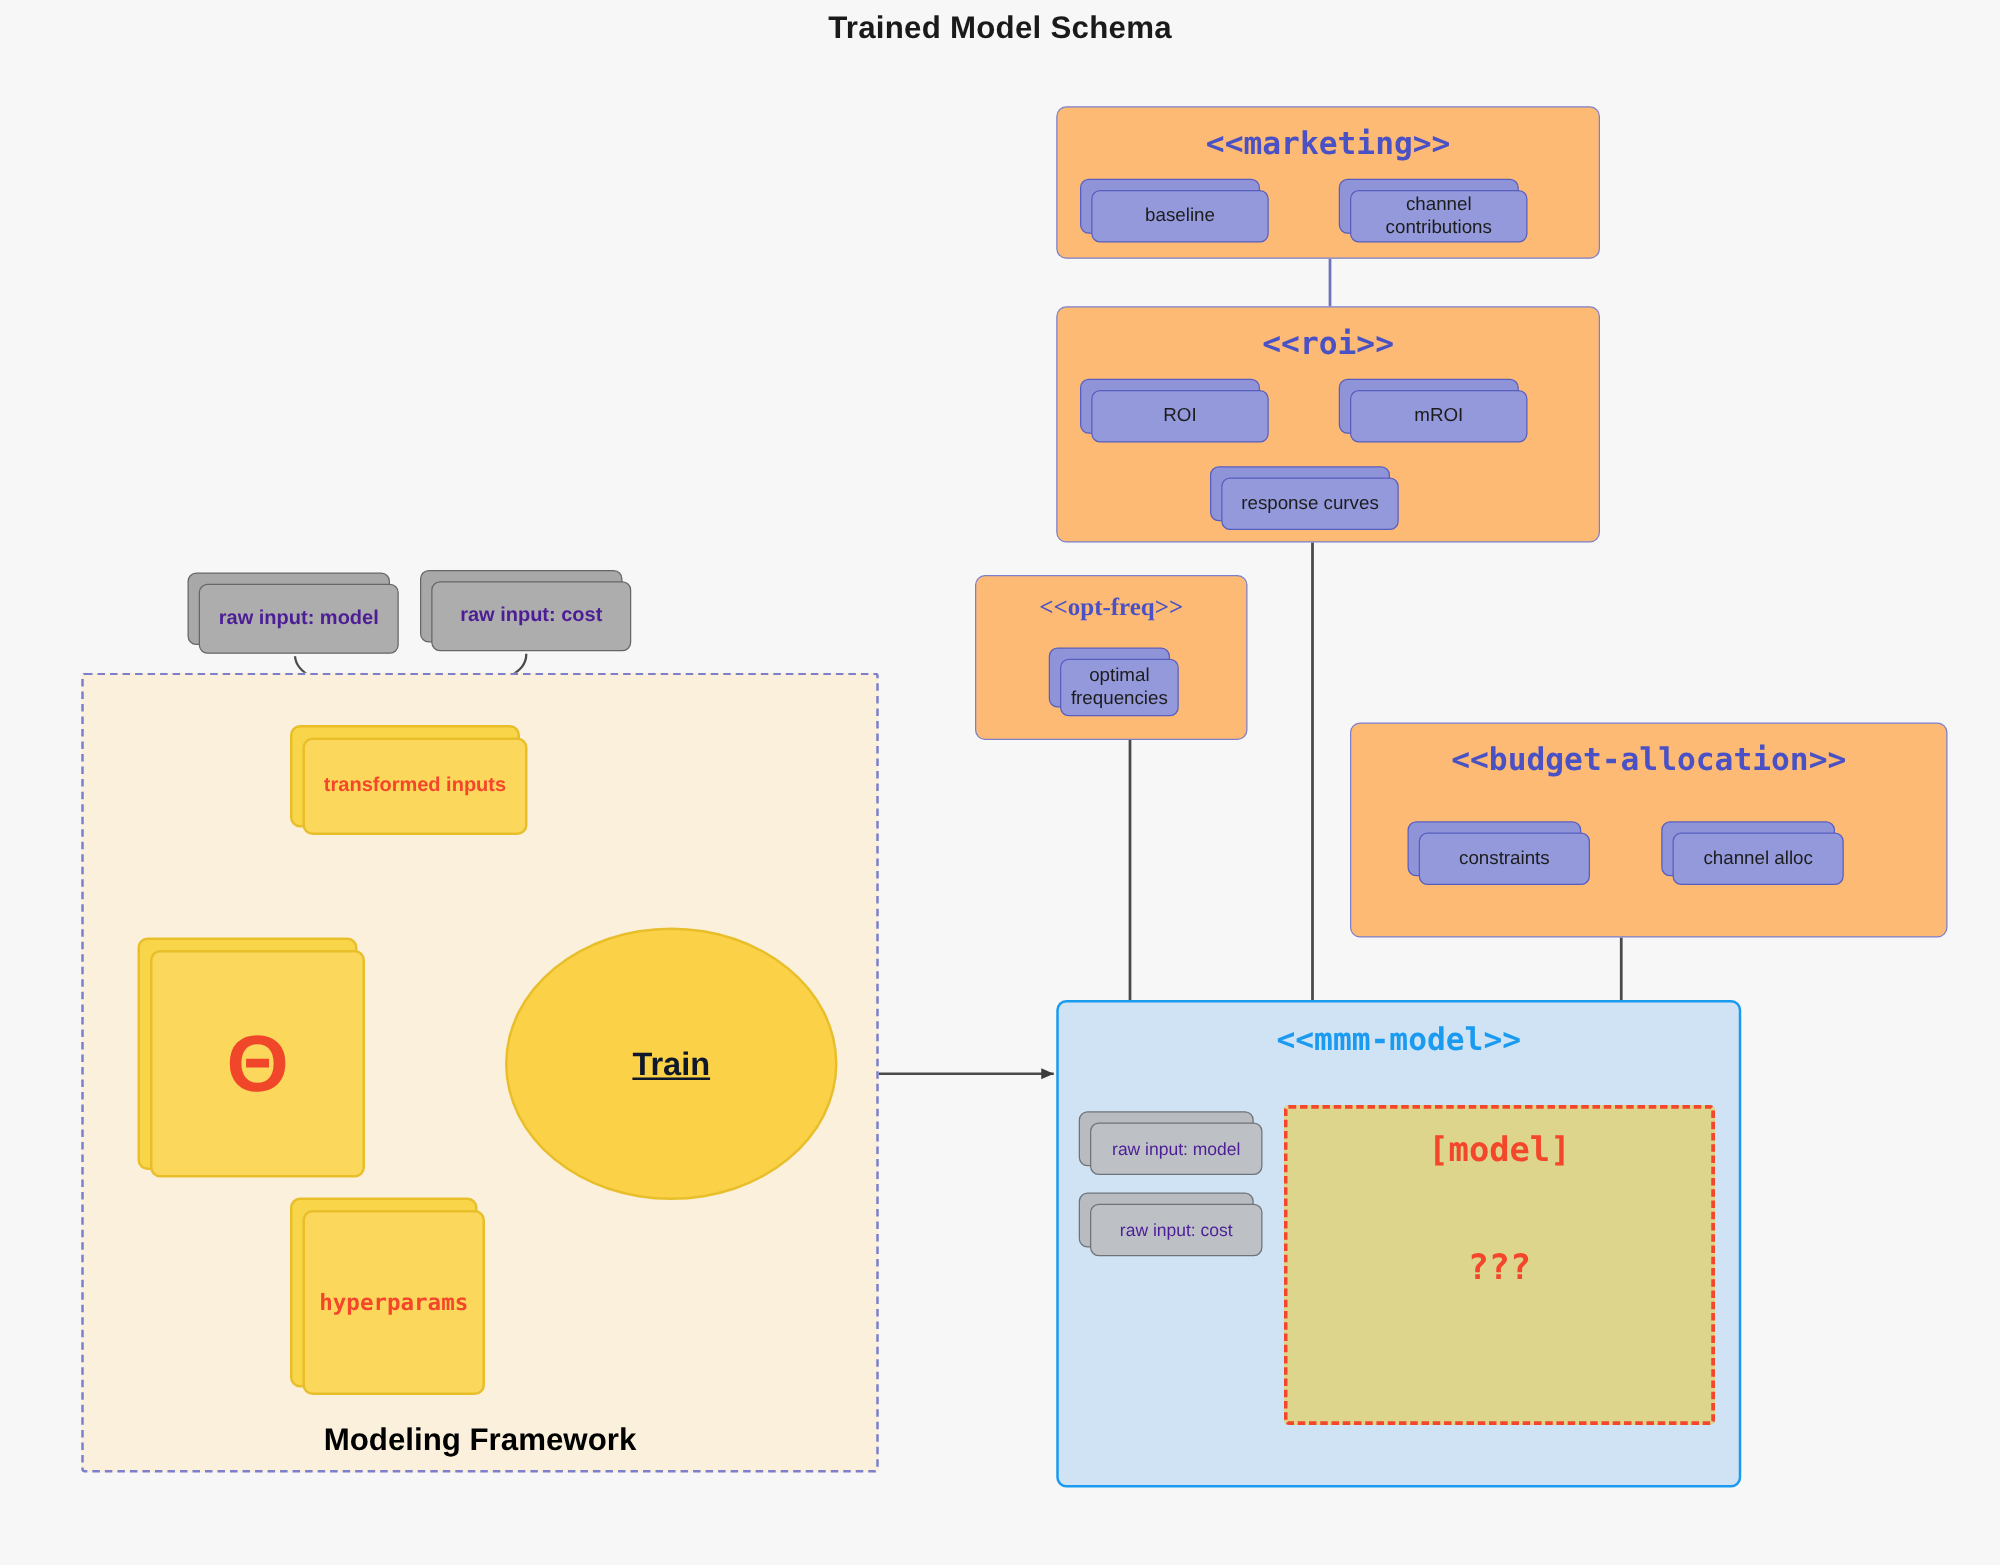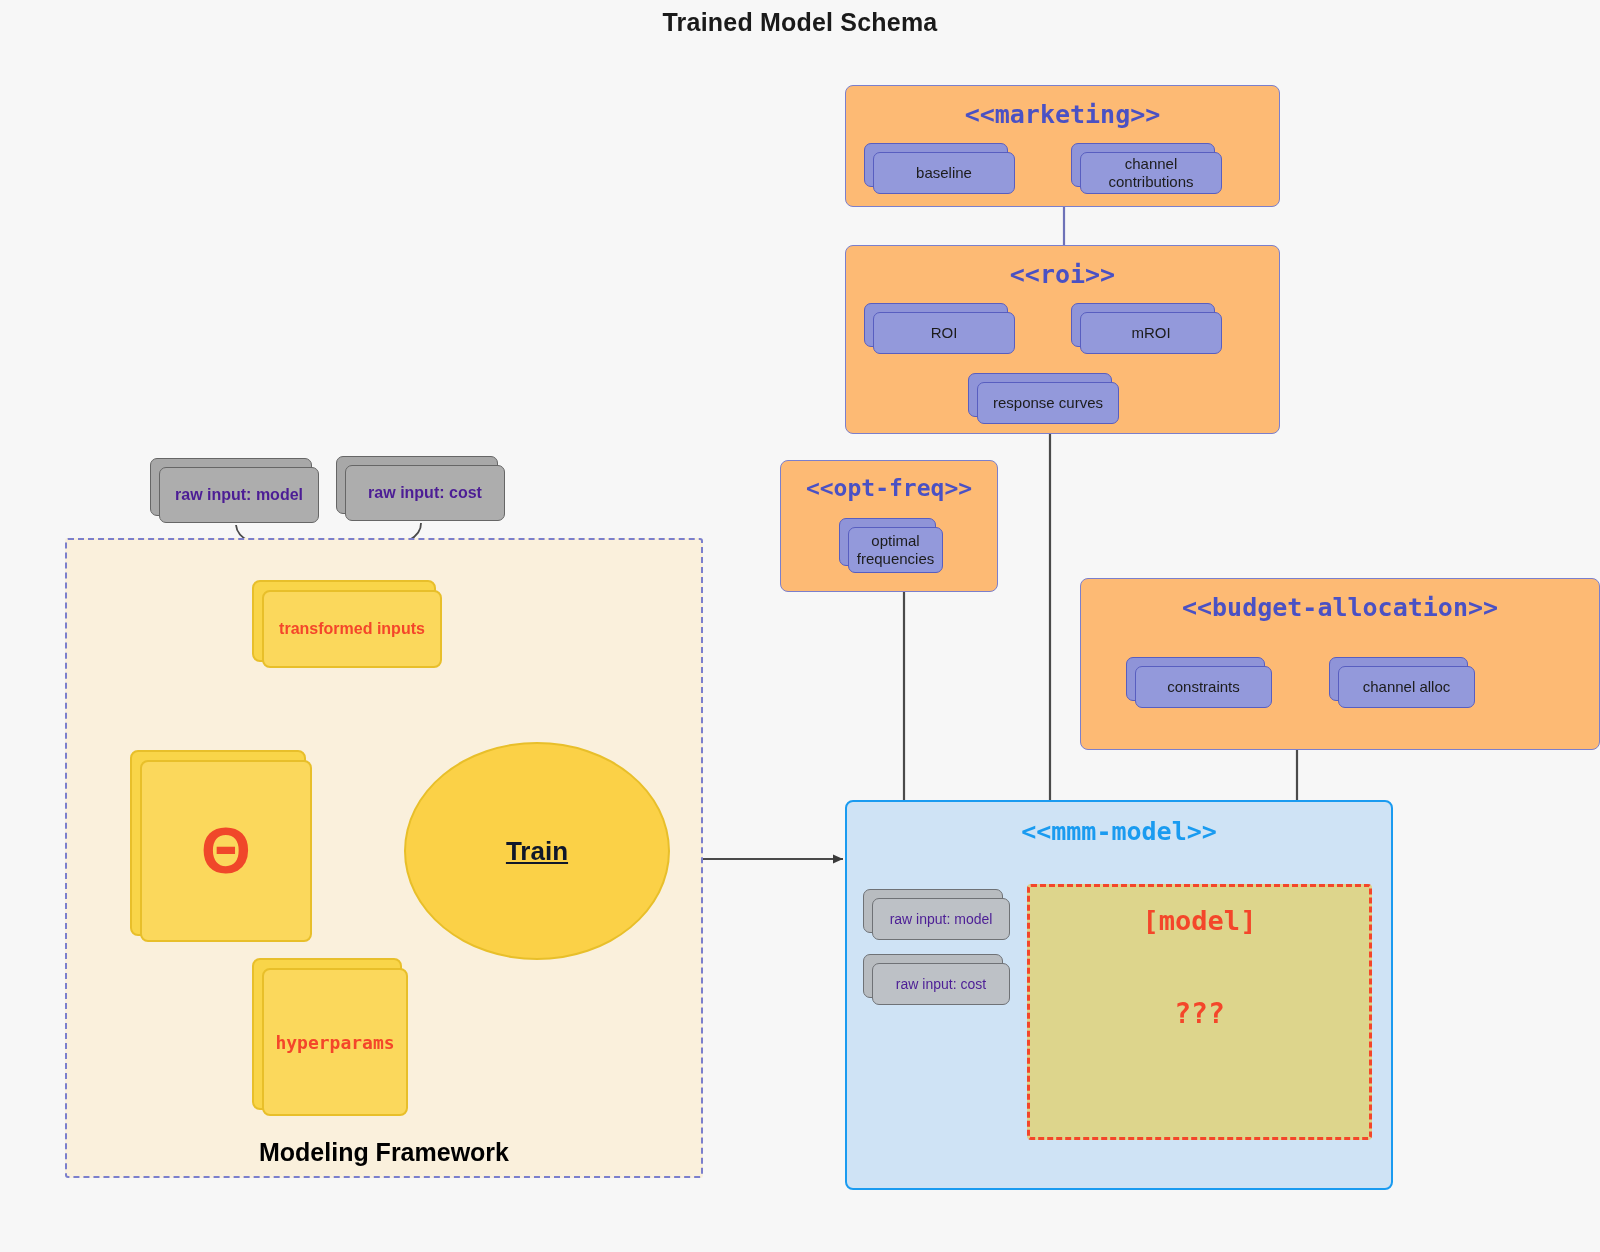--- a/index.html
+++ b/index.html
@@ -129,21 +129,21 @@
   #framework-label {
     position: absolute;
     text-align: center;
     font-size: 25px;
     font-weight: bold;
     color: #000000;
     white-space: nowrap;
   }
 
   
-  .ynode { position: absolute; box-sizing: border-box; margin-left: 20px; }
+  .ynode { position: absolute; box-sizing: border-box; }
   .ynode .back {
     position: absolute; left: 0; top: 0;
     width: 100%; height: 100%;
     background: #f9d549;
     border: 2px solid #e8bf2a;
     border-radius: 8px;
   }
   .ynode .front {
     position: absolute; left: 10px; top: 10px;
     width: 100%; height: 100%;
@@ -325,29 +325,29 @@
       <div class="back"></div>
       <div class="front">mROI</div>
     </div>
     <div class="node" style="left:122px; top:127px; width:142px; height:42px;">
       <div class="back"></div>
       <div class="front">response curves</div>
     </div>
   </div>
 
   <div class="pkg" style="left:780px; top:460px; width:218px; height:132px;">
-    <div class="pkg-title" style="top:14px; font-size:23px;">&lt;&lt;opt-freq&gt;&gt;</div>
+    <div class="pkg-title" style="top:14px; font-size:20px;font-family:Liberation Serif, serif;">&lt;&lt;opt-freq&gt;&gt;</div>
     <div class="node" style="left:58px; top:57px; width:95px; height:46px;">
       <div class="back"></div>
       <div class="front" style="white-space:pre-line;">optimal
 frequencies</div>
     </div>
   </div>
 
-  <div class="pkg" style="left:1080px; top:578px; width:520px; height:172px;">
+  <div class="pkg" style="left:1080px; top:578px; width:478px; height:172px;">
     <div class="pkg-title" style="top:14px; font-size:25px;">&lt;&lt;budget-allocation&gt;&gt;</div>
     <div class="node" style="left:45px; top:78px; width:137px; height:42px;">
       <div class="back"></div>
       <div class="front">constraints</div>
     </div>
     <div class="node" style="left:248px; top:78px; width:137px; height:42px;">
       <div class="back"></div>
       <div class="front">channel alloc</div>
     </div>
   </div>

